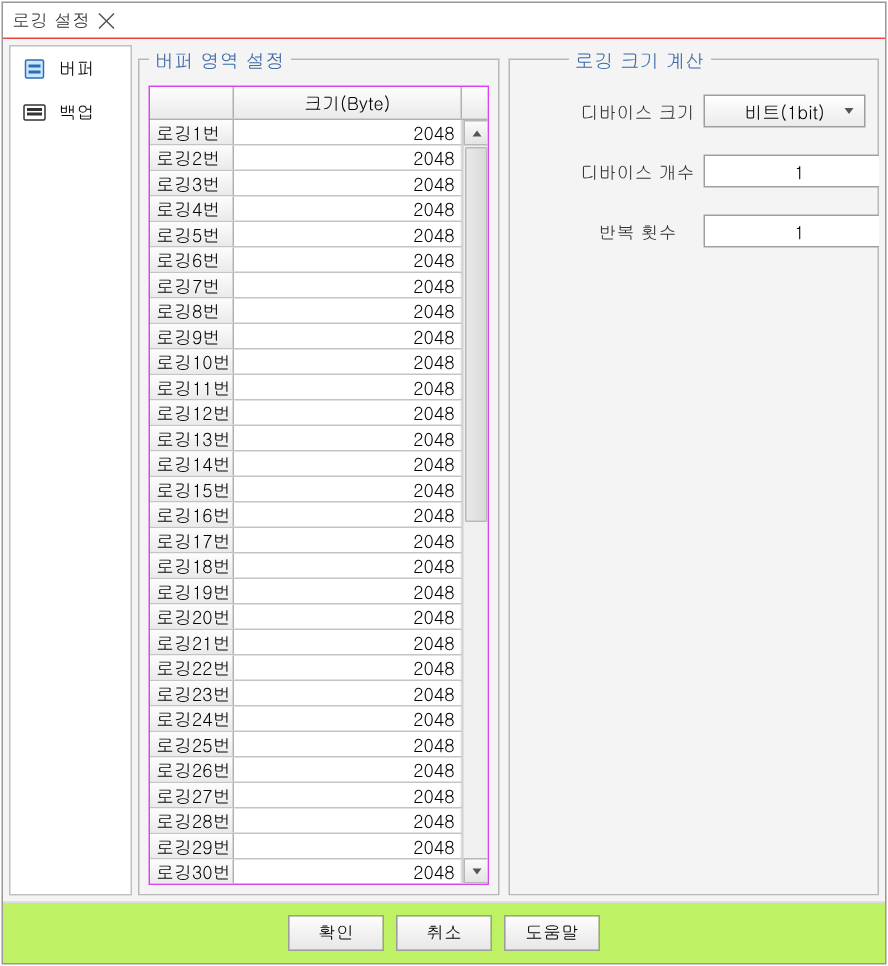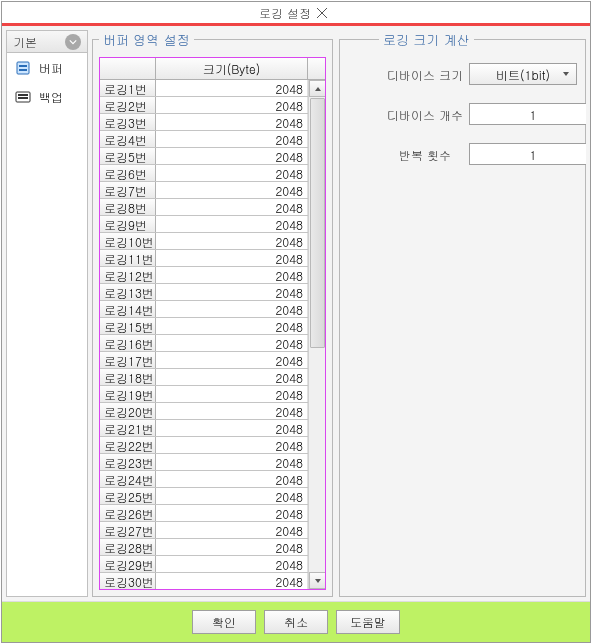--- a/index.html
+++ b/index.html
@@ -1,18 +1,18 @@
 <!DOCTYPE html>
 <html><head>
   <meta charset="utf-8">
   <style>
     * { box-sizing: border-box; margin: 0; padding: 0; font-family: "Malgun Gothic", "Gulim", sans-serif; font-size: 12px; }
     body { background: #fff; width: 592px; height: 644px; overflow: hidden; }
     .window { border: 1px solid #999; width: 590px; height: 642px; margin: 1px; background: #f4f4f4; display: flex; flex-direction: column; }
-    .titlebar { display: flex; align-items: center; justify-content: center; height: 24px; padding: 0 6px; border-bottom: 3px solid #ef4444; background: #fff; }
+    .titlebar { display: flex; align-items: center; justify-content: flex-start; height: 24px; padding: 0 6px; border-bottom: 1px solid #ef4444; background: #fff; }
     .titlebar-title { color: #333; }
     .title-close { width: 22px; height: 18px; display: flex; align-items: center; justify-content: center; color: #555; }
     .content { flex: 1; display: flex; padding: 4px; gap: 4px; overflow: hidden; }
     .sidebar { width: 82px; border: 1px solid #c0c0c0; background: #fff; display: flex; flex-direction: column; }
     .sidebar-header { display: flex; align-items: center; justify-content: space-between; height: 22px; padding: 0 6px; background: linear-gradient(#f7f7f7,#e6e6e6); border-bottom: 1px solid #c0c0c0; }
     .sidebar-header span { color: #333; }
     .collapse-btn { width: 16px; height: 16px; border-radius: 50%; background: #a8a8a8; display: flex; align-items: center; justify-content: center; }
     .collapse-btn svg { width: 8px; height: 8px; }
     .sidebar-item { display: flex; align-items: center; gap: 8px; padding: 6px 8px; cursor: default; }
     .sidebar-item .icon { width: 16px; height: 16px; display: flex; align-items: center; justify-content: center; }
@@ -55,28 +55,20 @@
     <span class="titlebar-title">로깅 설정</span>
     <div class="title-close">
       <svg width="12" height="12" viewBox="0 0 12 12">
           <path d="M1 1 L11 11 M11 1 L1 11" stroke="#555" stroke-width="1" fill="none"></path>
         </svg>
     </div>
   </div>
 
   <div class="content">
     <div class="sidebar">
-      <div class="sidebar-header">
-        <span>기본</span>
-        <div class="collapse-btn">
-          <svg viewBox="0 0 10 10">
-              <path d="M1 3 L5 7 L9 3" stroke="#fff" stroke-width="1.5" fill="none"></path>
-            </svg>
-        </div>
-      </div>
       <div class="sidebar-item">
         <span class="icon">
           <svg width="16" height="16" viewBox="0 0 16 16">
               <rect x="2" y="2" width="12" height="12" rx="1" fill="#cde6ff" stroke="#2a6db8"></rect>
               <rect x="4" y="5" width="8" height="2" fill="#2a6db8"></rect>
               <rect x="4" y="9" width="8" height="2" fill="#2a6db8"></rect>
             </svg>
         </span>
         <span>버퍼</span>
       </div>

